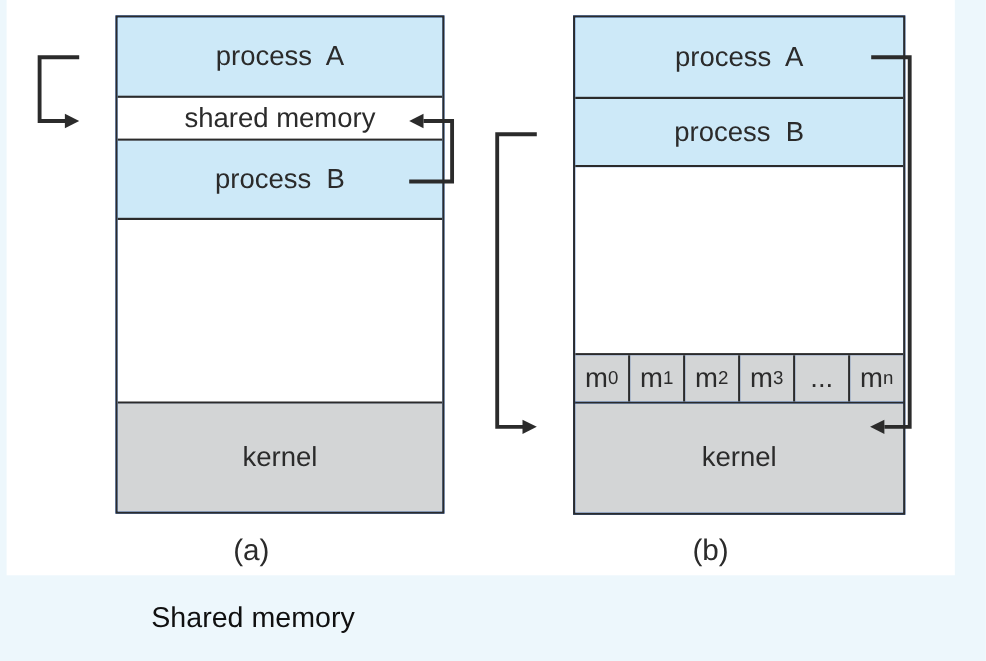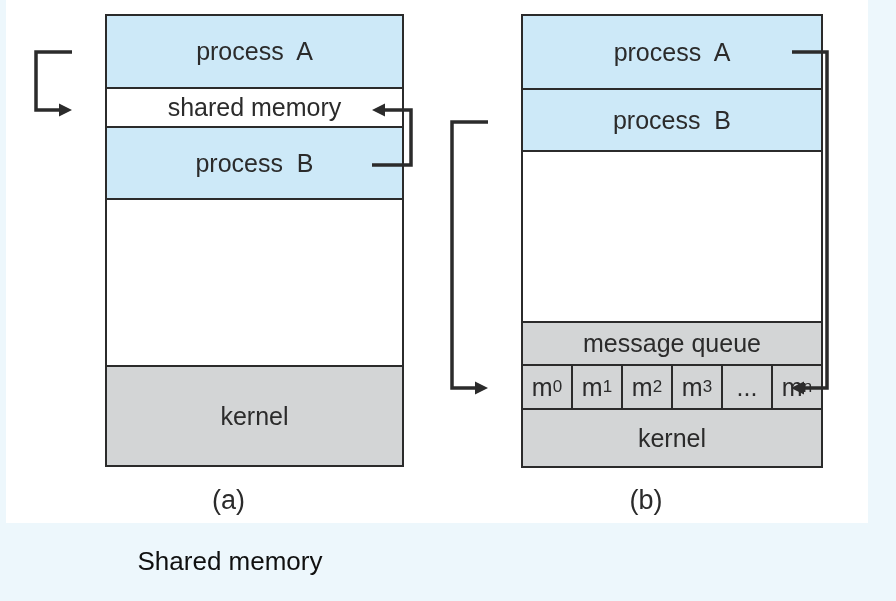--- a/index.html
+++ b/index.html
@@ -123,21 +123,20 @@
       <div class="section divided fill-white a-shared">shared memory</div>
       <div class="section divided fill-blue a-process-b">process  B</div>
       <div class="section divided fill-white a-empty"></div>
       <div class="section fill-gray a-kernel">kernel</div>
     </div>
 
     <div class="memory-box box-b">
       <div class="section divided fill-blue b-process-a">process  A</div>
       <div class="section divided fill-blue b-process-b">process  B</div>
       <div class="section divided fill-white b-empty"></div>
-      <div class="section divided fill-gray b-queue">message queue</div>
       <div class="section divided b-msg-row">
         <div class="msg-row">
           <div class="msg-cell"><span>m</span><sub>0</sub></div>
           <div class="msg-cell"><span>m</span><sub>1</sub></div>
           <div class="msg-cell"><span>m</span><sub>2</sub></div>
           <div class="msg-cell"><span>m</span><sub>3</sub></div>
           <div class="msg-cell"><span>...</span><sub></sub></div>
           <div class="msg-cell"><span>m</span><sub>n</sub></div>
         </div>
       </div>

